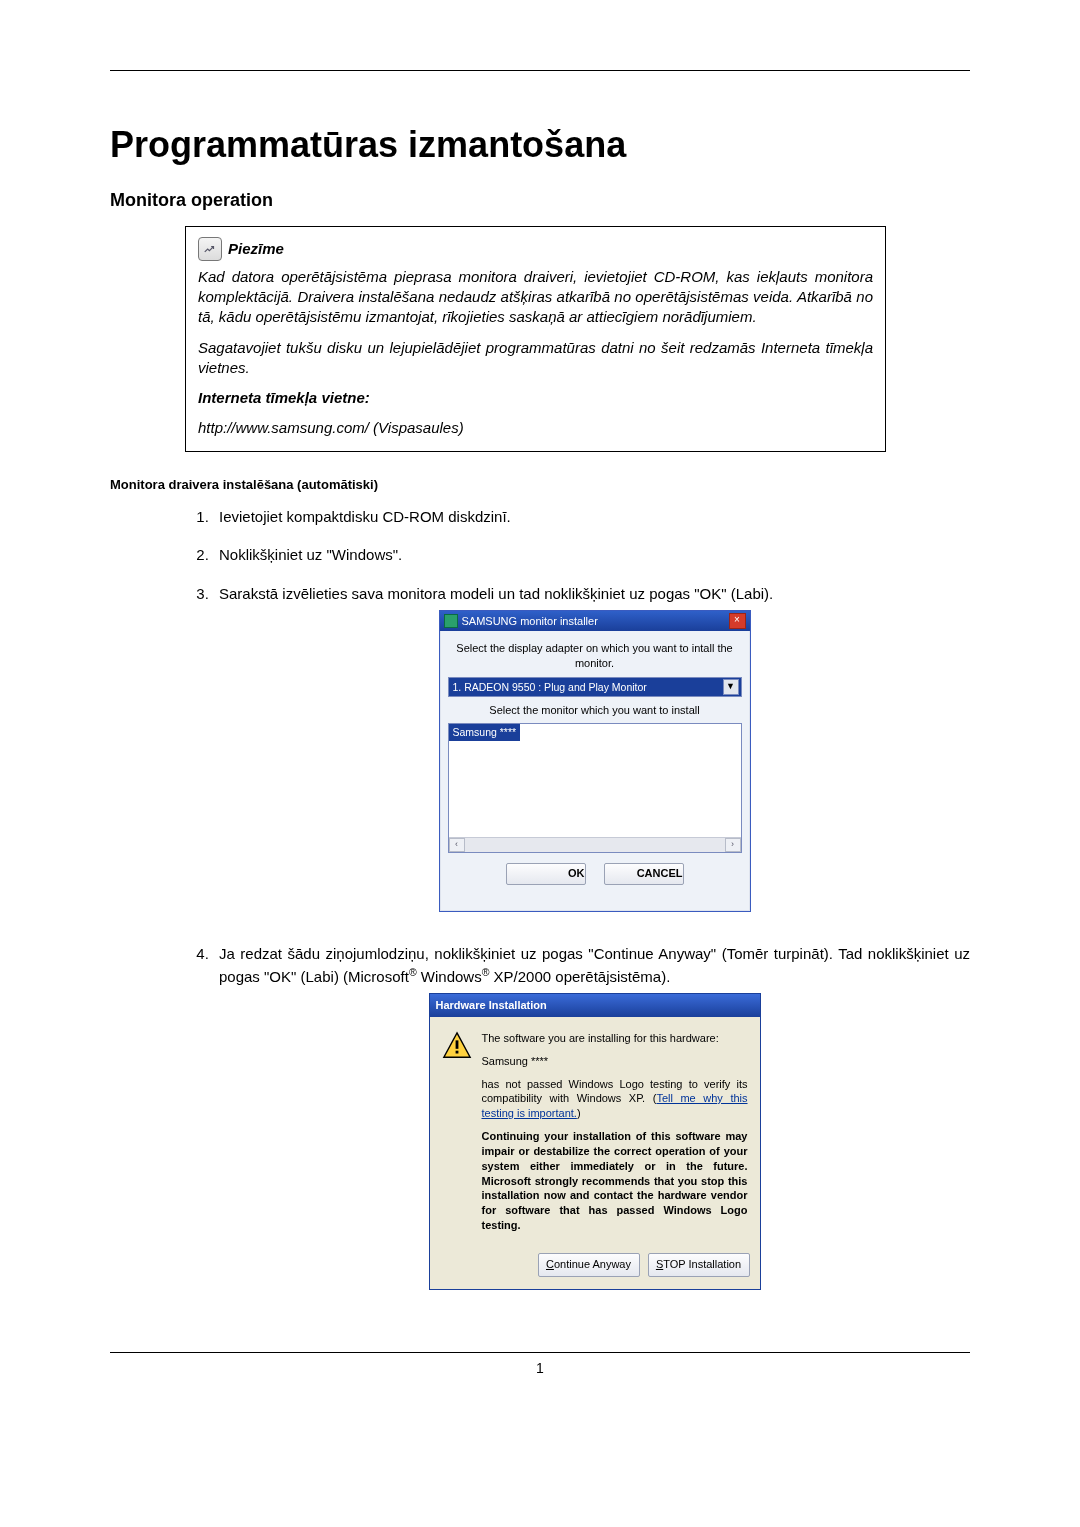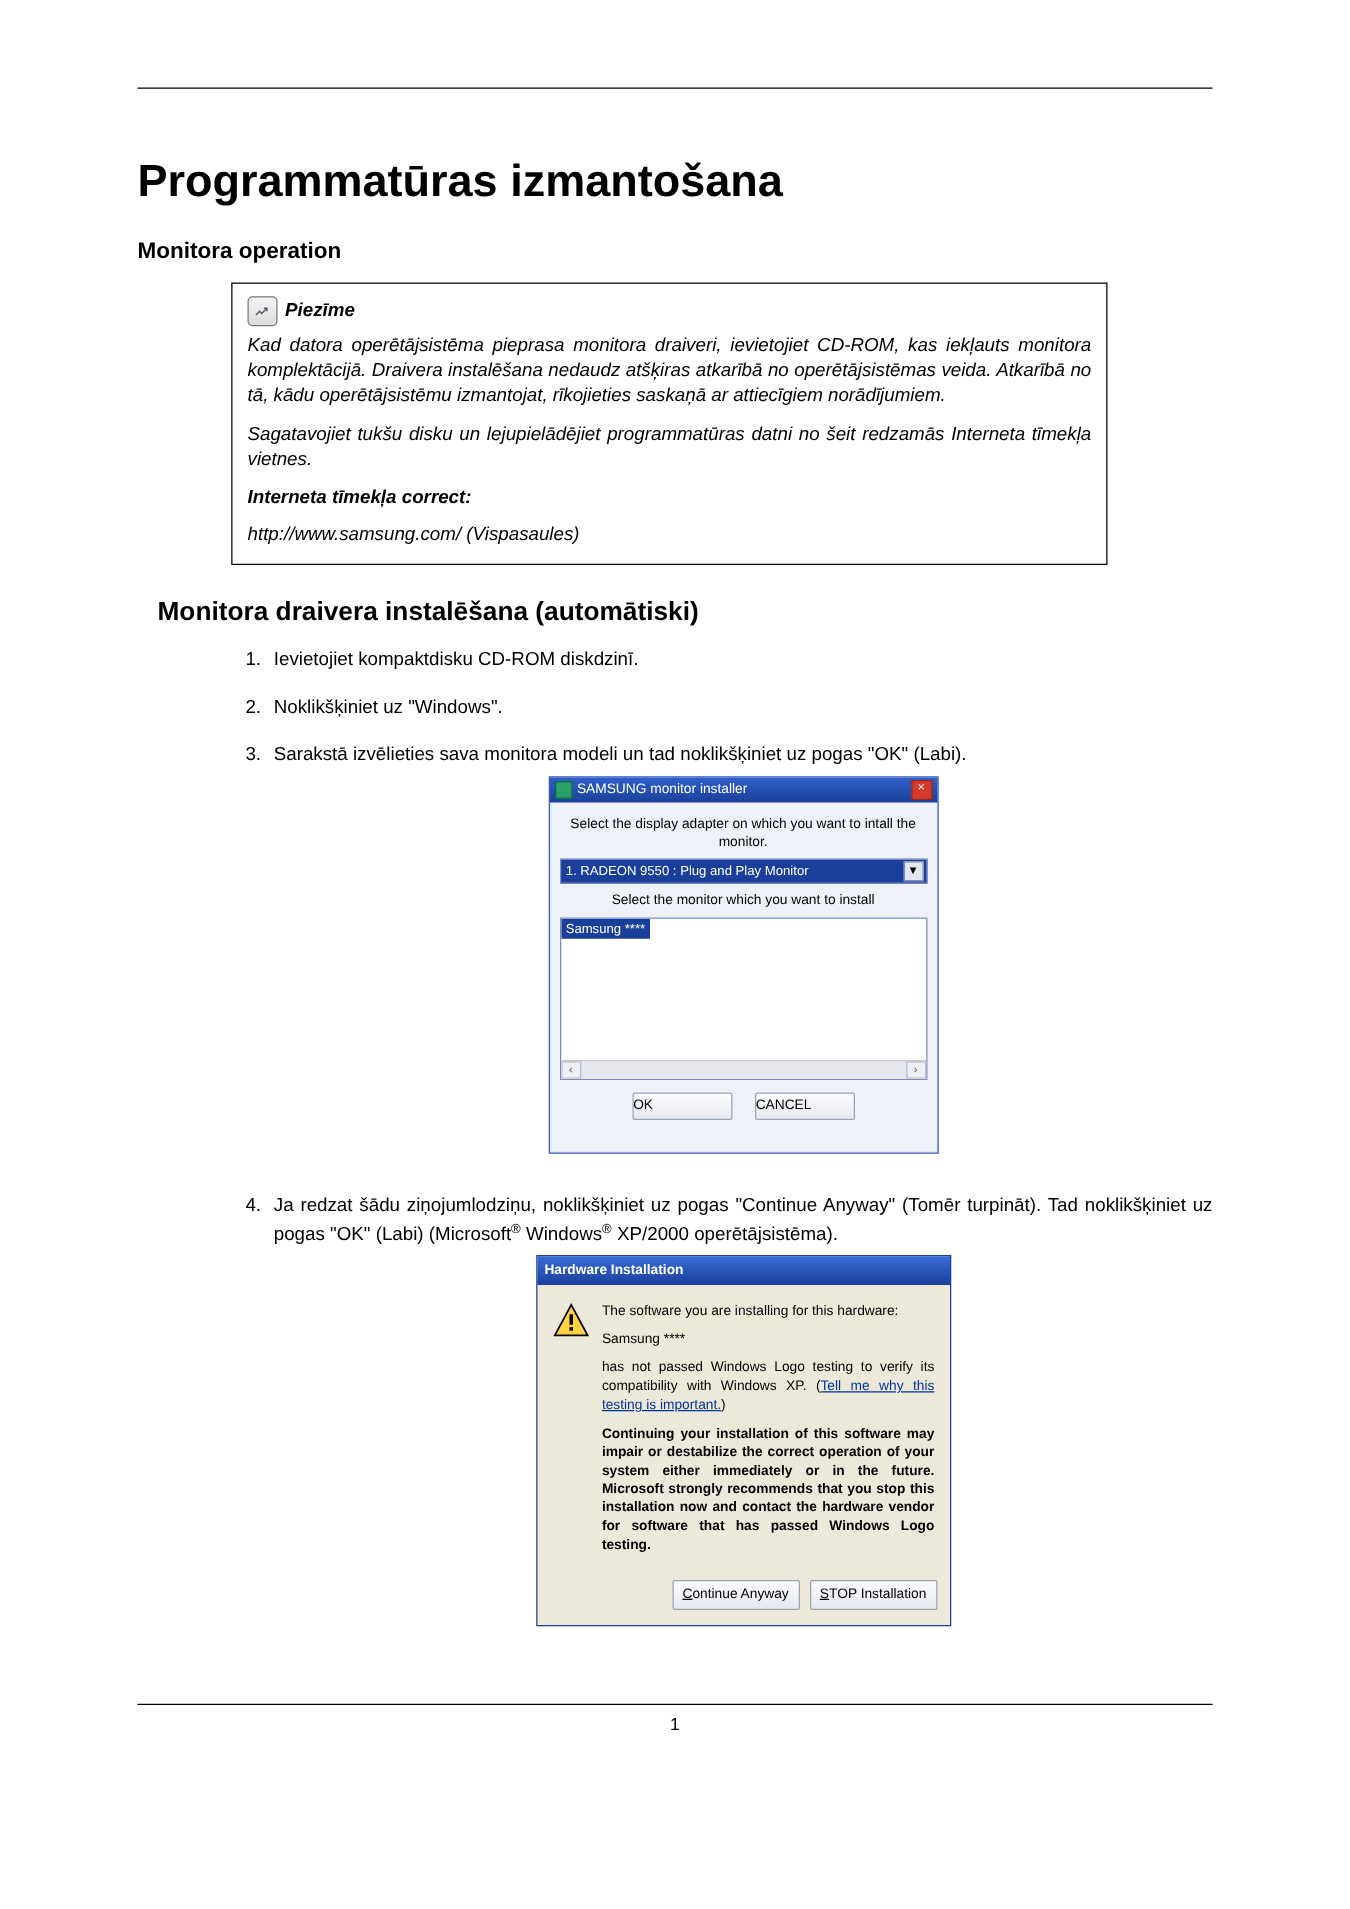--- a/index.html
+++ b/index.html
@@ -60,23 +60,23 @@
     justify-content: center;
   }
   .note-icon svg { width: 14px; height: 14px; }
   .note-box p {
     margin: 0 0 10px 0;
     text-align: justify;
   }
   .note-box p:last-child { margin-bottom: 0; }
   .bold { font-weight: bold; }
   h3.section-h3 {
-    font-size: 21px;
-    font-weight: bold;
-    margin: 24px 0 14px 16px;
+    font-size: 13px;
+    font-weight: bold;
+    margin: 24px 0 14px 0;
   }
   ol.steps {
     margin: 0 0 0 75px;
     padding: 0 0 0 28px;
   }
   ol.steps > li {
     padding: 0 0 18px 6px;
     text-align: justify;
   }
   .figure {
@@ -171,23 +171,24 @@
     justify-content: center;
     gap: 18px;
     margin-top: 10px;
   }
   .win-btn {
     min-width: 78px;
     height: 20px;
     font-size: 11px;
     border: 1px solid #9aa2b5;
     background: linear-gradient(#fdfdfe,#e5e8ef);
-    text-align: left;
+    text-align: right;
     line-height: 18px;
     border-radius: 2px;
+    font-weight: bold;
   }
   
   .dlg-warning {
     width: 330px;
     border: 1px solid #1a3f9a;
     background: #ece9d8;
     font-size: 11px;
   }
   .dlg-warning .dlg-titlebar {
     background: linear-gradient(#3a6bd8,#1a3f9a);
@@ -249,21 +250,21 @@
       <span class="note-icon">
         <svg viewBox="0 0 24 24" fill="none" stroke="#556" stroke-width="2">
           <path d="M3 17l5-5 3 3 7-7"></path>
           <path d="M14 8h4v4"></path>
         </svg>
       </span>
       <span>Piezīme</span>
     </div>
     <p>Kad datora operētājsistēma pieprasa monitora draiveri, ievietojiet CD-ROM, kas iekļauts monitora komplektācijā. Draivera instalēšana nedaudz atšķiras atkarībā no operētājsistēmas veida. Atkarībā no tā, kādu operētājsistēmu izmantojat, rīkojieties saskaņā ar attiecīgiem norādījumiem.</p>
     <p>Sagatavojiet tukšu disku un lejupielādējiet programmatūras datni no šeit redzamās Interneta tīmekļa vietnes.</p>
-    <p class="bold">Interneta tīmekļa correct:</p>
+    <p class="bold">Interneta tīmekļa vietne:</p>
     <p>http://www.samsung.com/ (Vispasaules)</p>
   </div>
 
   <h3 class="section-h3">Monitora draivera instalēšana (automātiski)</h3>
 
   <ol class="steps">
     <li>Ievietojiet kompaktdisku CD-ROM diskdzinī.</li>
     <li>Noklikšķiniet uz "Windows".</li>
     <li>
       <span>Sarakstā izvēlieties sava monitora modeli un tad noklikšķiniet uz pogas "OK" (Labi).</span>

